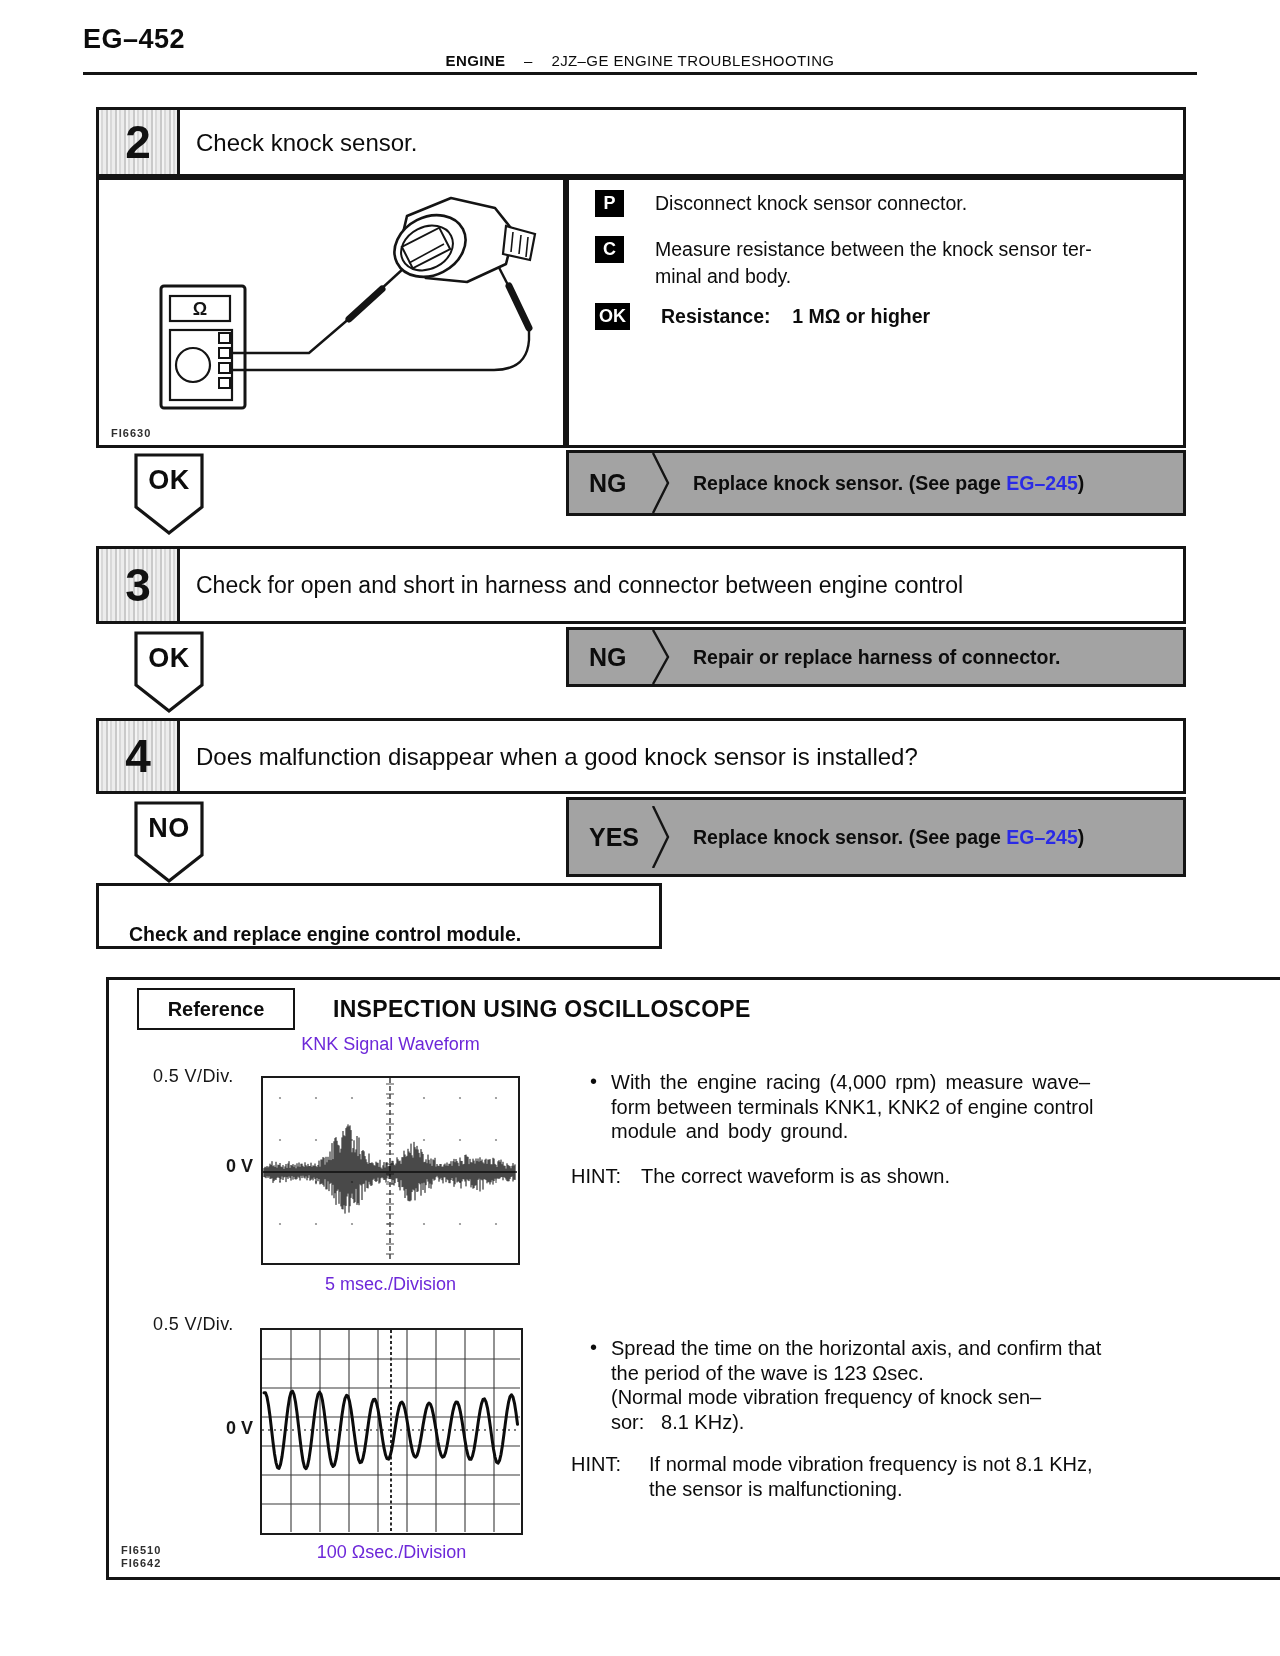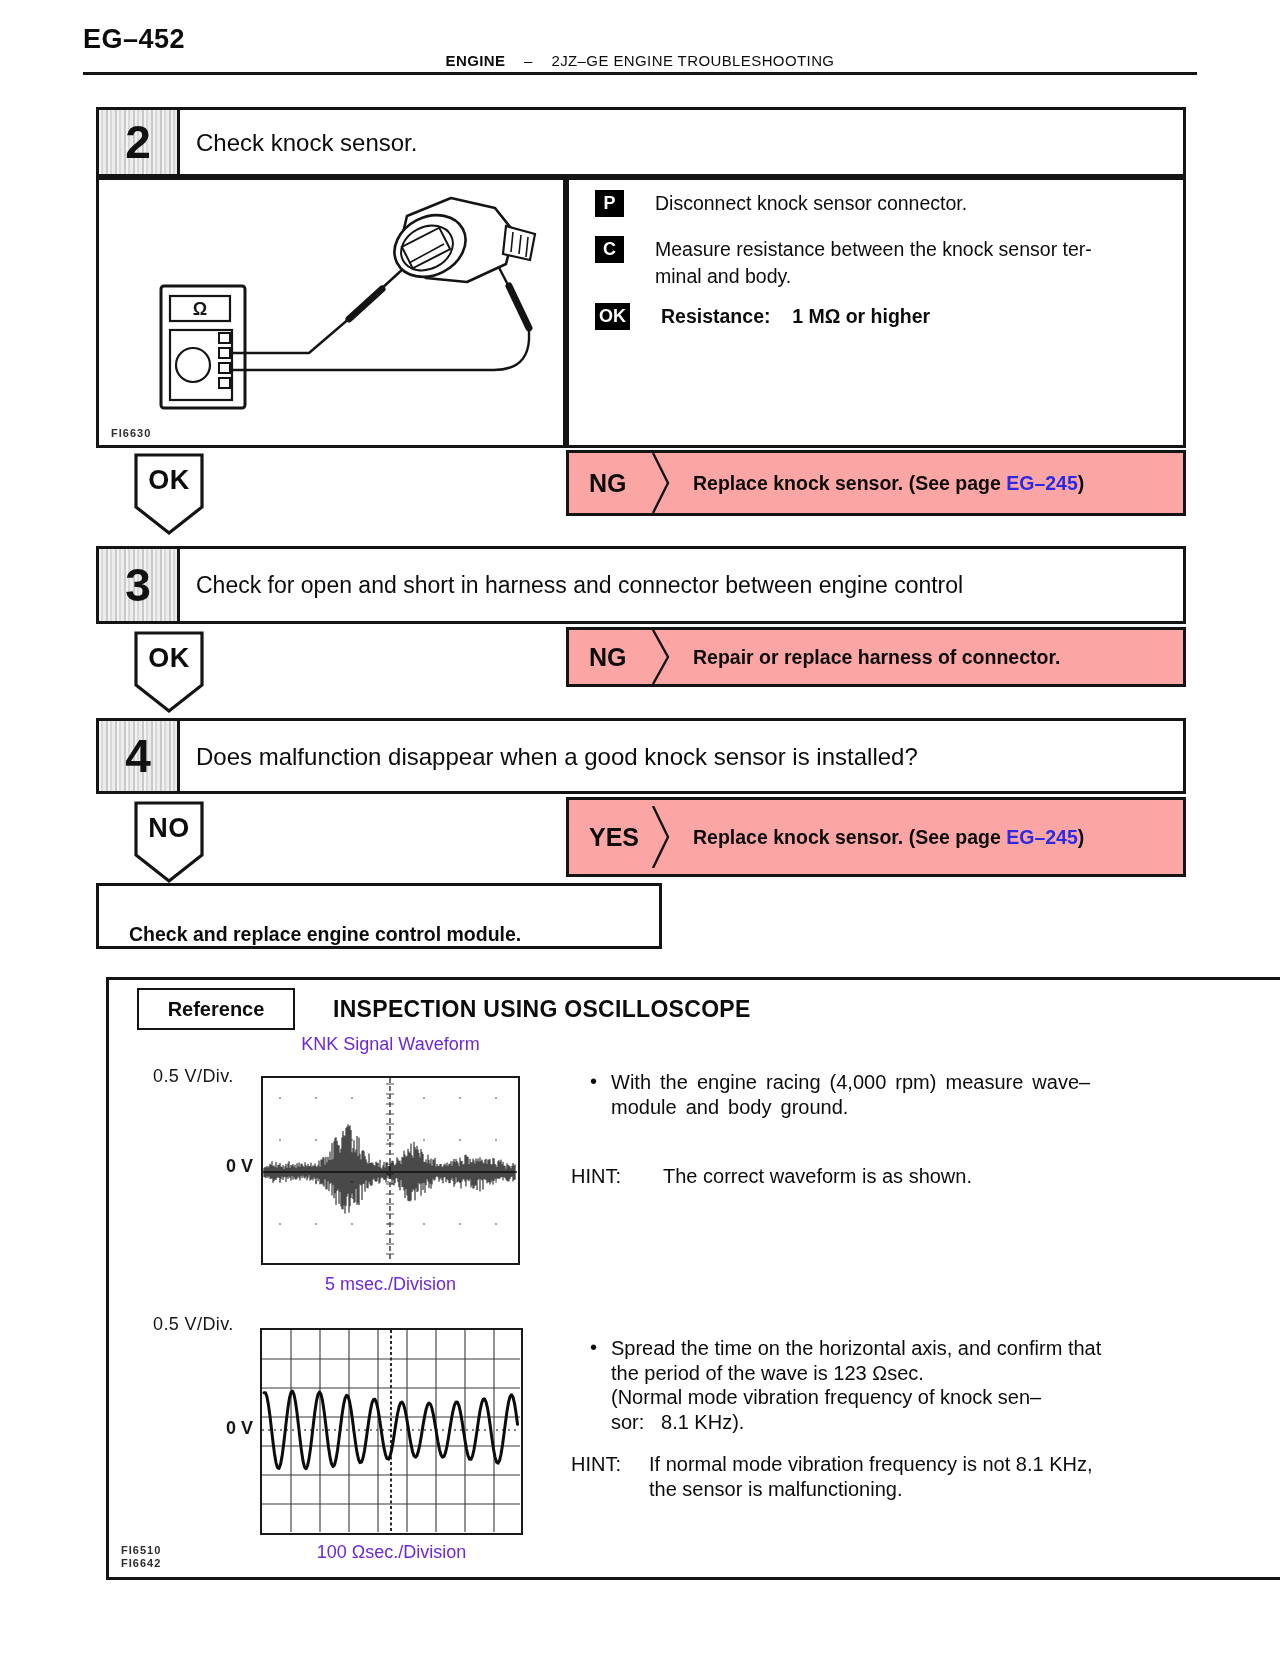--- a/index.html
+++ b/index.html
@@ -26,21 +26,21 @@
   .badge{min-width:29px;height:27px;background:#000;color:#fff;font-weight:bold;font-size:18px;
          display:flex;align-items:center;justify-content:center;padding:0 4px;box-sizing:border-box;flex:0 0 auto;}
   .dtext{margin-left:31px;font-size:19.5px;line-height:26.5px;white-space:pre-wrap;}
   .dbold{font-weight:bold;}
   
   .banner{width:72px;height:84px;}
   .banner svg{position:absolute;left:0;top:0;}
   .banner .blabel{position:absolute;left:0;top:13px;width:100%;text-align:center;
                   font-size:27px;font-weight:bold;letter-spacing:.5px;}
   
-  .callout{border:3px solid #141414;background:#fca5a5;display:flex;align-items:center;box-sizing:border-box;}
+  .callout{border:3px solid #141414;background:#a3a3a3;display:flex;align-items:center;box-sizing:border-box;}
   .co-label{font-size:25px;font-weight:bold;margin-left:20px;width:62px;flex:0 0 62px;}
   .co-chev{flex:0 0 20px;margin-right:22px;}
   .co-text{font-size:19.5px;font-weight:bold;white-space:pre-wrap;}
   .plink{color:#2a2ae6;}
   
   .result-box{display:flex;align-items:flex-end;padding-left:30px;font-size:19.5px;font-weight:bold;}
   
   .ref-outer{border:3px solid #141414;background:#fff;box-sizing:border-box;}
   .ref-label{border:2.5px solid #141414;display:flex;align-items:center;justify-content:center;
              font-size:20px;font-weight:bold;box-sizing:border-box;}
@@ -235,27 +235,28 @@
 
     <div class="abs figcodes" style="left:12px;top:564px;">
       <div>FI6510</div>
       <div>FI6642</div>
     </div>
 
     <div class="abs bullet-row" style="left:481px;top:90px;width:588px;">
       <span class="bullet-dot">•</span>
       <span>
         <div class="refline wsp">With the engine racing (4,000 rpm) measure wave–</div>
+        <div class="refline">form between terminals KNK1, KNK2 of engine control</div>
         <div class="refline wsp">module and body ground.</div>
       </span>
     </div>
 
     <div class="abs hint-row" style="left:462px;top:184px;width:610px;">
       <span class="hint-label refline">HINT:</span>
-      <span class="refline" style="margin-left:24px;">The correct waveform is as shown.</span>
+      <span class="refline" style="margin-left:2px;">The correct waveform is as shown.</span>
     </div>
 
     <div class="abs bullet-row" style="left:481px;top:356px;width:588px;">
       <span class="bullet-dot">•</span>
       <span>
         <div class="refline">Spread the time on the horizontal axis, and confirm that</div>
         <div class="refline">the period of the wave is 123 Ωsec.</div>
         <div class="refline">(Normal mode vibration frequency of knock sen–</div>
         <div class="refline">sor:   8.1 KHz).</div>
       </span>

